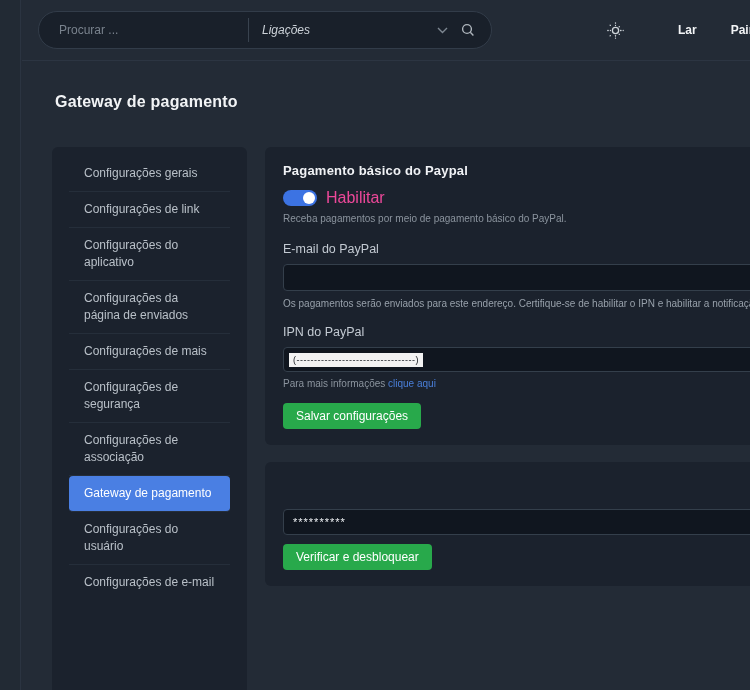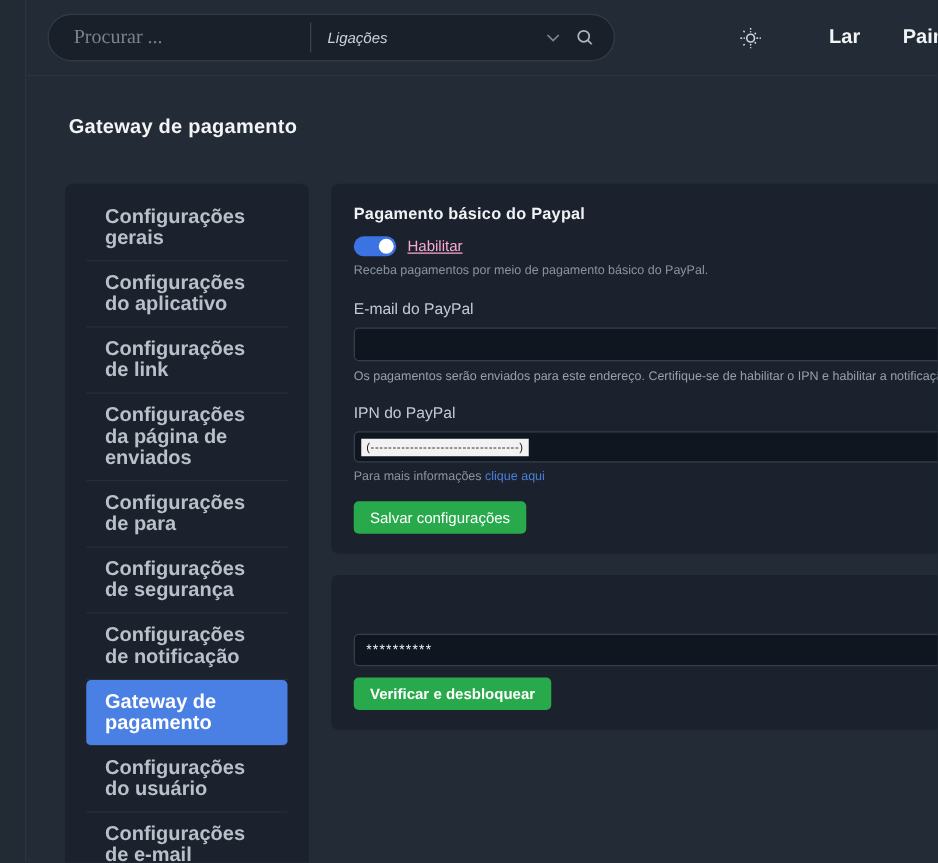--- a/index.html
+++ b/index.html
@@ -23,58 +23,58 @@
     display: flex; align-items: center; padding: 0 0 0 16px;
   }
   .search-pill {
     width: 454px; height: 38px; background: #19202a;
     border: 1px solid #323c49; border-radius: 19px;
     display: flex; align-items: center; overflow: hidden;
   }
   .search-pill input {
     flex: 0 0 209px; width: 209px; height: 100%;
     background: transparent; border: none; outline: none;
-    color: #3b82f6; font-size: 16px; padding-left: 20px;
-    font-family: Liberation Serif, serif;
+    color: #3b82f6; font-size: 12px; padding-left: 20px;
+    font-family: Liberation Sans, sans-serif;
   }
   .search-pill input::placeholder { color: #79828d; }
   .pill-divider { width: 1px; height: 24px; background: #39434f; }
   .pill-select {
     flex: 1; display: flex; align-items: center; height: 100%;
     padding-left: 13px; cursor: pointer; font-style: italic;
   }
   .pill-select .sel-label { color: #ccd2d8; font-size: 12px; }
   .chev { margin-left: auto; margin-right: 13px; display: flex; align-items: center; }
   .pill-search-btn { margin-right: 16px; display: flex; align-items: center; }
 
   .top-nav { margin-left: auto; display: flex; align-items: center; }
   .theme-toggle { display: flex; align-items: center; margin-right: 20px; cursor: pointer; }
   .nav-link {
-    color: #f2f4f6; font-size: 16px; font-weight: bold; margin-left: 18px;
+    color: #f2f4f6; font-size: 12px; font-weight: bold; margin-left: 18px;
     white-space: nowrap; cursor: pointer; padding-left: 16px;
   }
   .nav-link.clipped { margin-right: -6px; }
 
   
   .page-title {
     margin: 32px 0 36px 33px; font-size: 16px; font-weight: bold;
     color: #f2f4f6; letter-spacing: 0.2px;
   }
 
   
   .content { display: flex; align-items: flex-start; padding-left: 30px; }
 
   .sidebar {
     width: 195px; flex: 0 0 195px; background: #1b222d; border-radius: 6px;
     padding: 9px 0 20px 0; min-height: 600px;
   }
   .sidebar ul { list-style: none; }
   .side-item {
-    margin: 0 17px; padding: 9px 15px; font-size: 16px; line-height: 17px;
-    color: #b9c0c8; border-bottom: 1px solid #252e3a; cursor: pointer; font-weight: bold;
+    margin: 0 17px; padding: 9px 15px; font-size: 12px; line-height: 17px;
+    color: #b9c0c8; border-bottom: 1px solid #252e3a; cursor: pointer;
   }
   .side-item:last-child { border-bottom: none; }
   .side-item.active {
     background: #4a7fe3; border-radius: 4px; color: #ffffff;
     border-bottom: 1px solid #252e3a;
   }
 
   .main { flex: 0 0 520px; width: 520px; margin-left: 18px; }
   .card {
     background: #1b222d; border-radius: 6px; padding: 16px 18px;
@@ -85,21 +85,21 @@
   .card-title { font-size: 13px; font-weight: bold; color: #f0f2f5; letter-spacing: 0.2px; }
   .toggle-row { display: flex; align-items: center; margin-top: 11px; }
   .toggle {
     width: 34px; height: 16px; border-radius: 8px; background: #3c73e3;
     position: relative; cursor: pointer; flex: 0 0 34px;
   }
   .toggle .knob {
     position: absolute; right: 2px; top: 2px; width: 12px; height: 12px;
     border-radius: 50%; background: #ffffff;
   }
-  .toggle-label { margin-left: 9px; font-size: 12px; color: #f9a8d4; text-decoration: underline; }
+  .toggle-label { margin-left: 9px; font-size: 16px; color: #ec4899; }
   .help-text { margin-top: 6px; font-size: 10px; color: #8b949e; }
   .field-label { margin-top: 18px; font-size: 12.5px; color: #c3cad2; }
   .text-input {
     margin-top: 8px; width: 100%; height: 27px;
     background: #10161f; border: 1px solid #343f4b; border-radius: 4px;
     color: #dfe3e8; font-size: 11px; padding: 0 9px; outline: none;
     font-family: inherit; display: block;
   }
   .fake-input {
     margin-top: 8px; width: 100%; height: 25px;
@@ -119,21 +119,21 @@
   }
 
   
   .blank-space { height: 31px; }
   .password-input {
     width: 100%; height: 26px; margin-top: 0;
     background: #10161f; border: 1px solid #343f4b; border-radius: 4px;
     color: #eef1f4; font-size: 11px; letter-spacing: 1px; padding: 0 9px;
     outline: none; font-family: inherit; display: block;
   }
-  .btn-green.unlock { margin-top: 9px; font-weight: bold; }
+  .btn-green.unlock { margin-top: 9px; }
 
   svg { display: block; }
 </style>
 </head>
 <body>
 
 <div class="left-strip"></div>
 
 <div class="app">
 
@@ -178,26 +178,26 @@
     </div>
   </div>
 
   <h1 class="page-title">Gateway de pagamento</h1>
 
   <div class="content">
 
     <nav class="sidebar">
       <ul id="sidebar-list">
           <li class="side-item"><span>Configurações gerais</span></li>
+          <li class="side-item"><span>Configurações de link</span></li>
           <li class="side-item"><span>Configurações do aplicativo</span></li>
-          <li class="side-item"><span>Configurações de link</span></li>
           <li class="side-item"><span>Configurações da página de enviados</span></li>
-          <li class="side-item"><span>Configurações de para</span></li>
+          <li class="side-item"><span>Configurações de mais</span></li>
           <li class="side-item"><span>Configurações de segurança</span></li>
-          <li class="side-item"><span>Configurações de notificação</span></li>
+          <li class="side-item"><span>Configurações de associação</span></li>
           <li class="side-item active"><span>Gateway de pagamento</span></li>
           <li class="side-item"><span>Configurações do usuário</span></li>
           <li class="side-item"><span>Configurações de e-mail</span></li>
         </ul>
     </nav>
 
     <div class="main">
 
       <section class="card">
         <div class="card-title">Pagamento básico do Paypal</div>

